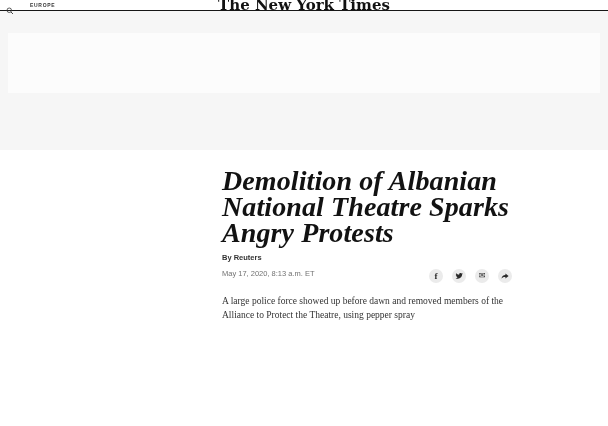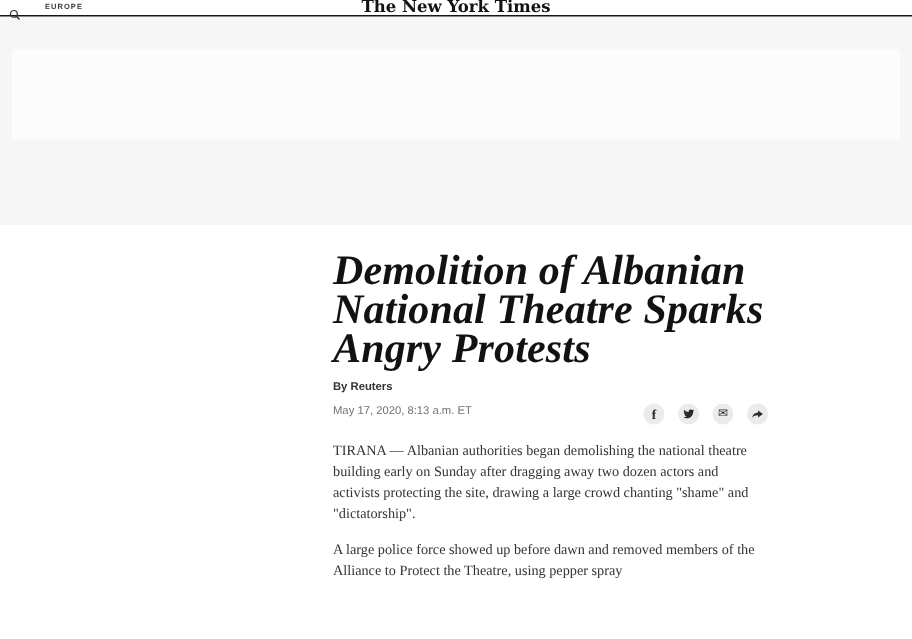--- a/index.html
+++ b/index.html
@@ -14,21 +14,21 @@
     position:absolute;top:0;left:0;width:608px;height:10px;
     background:#ffffff;border-bottom:1px solid #161616;z-index:5;
   }
   .search-btn{position:absolute;left:6px;top:1px;width:8px;height:8px;cursor:pointer;}
   .section-label{
     position:absolute;left:30px;top:2px;
     font-size:5px;font-weight:700;letter-spacing:.7px;color:#363636;
   }
   .masthead{
     position:absolute;left:0;right:0;top:0;text-align:center;
-    font-family:"DejaVu Serif",serif;font-weight:700;font-size:11px;line-height:10px;
+    font-family:"DejaVu Serif",serif;font-weight:700;font-size:15px;line-height:10px;
     color:#121212;cursor:pointer;
   }
 
   
   .ad-region{
     position:absolute;top:11px;left:0;width:608px;height:139px;
     background:#f6f6f6;
   }
   .ad-slot{
     position:absolute;top:22px;left:8px;right:8px;height:60px;background:#fcfcfc;
@@ -126,18 +126,17 @@
         <span>
           <svg width="8" height="8" viewBox="0 0 20 20" fill="#2a2a2a">
             <path d="M11 4l8 6-8 6v-3.7C5.6 12.1 3 13.8 1.2 16.8 1.8 11.5 5.2 8 11 7.7V4z"></path>
           </svg>
         </span>
       </span>
     </span>
   </div>
 
   <div class="body-text">
-    <p>TIRANA — Albanian authorities began demolishing the national theatre building early on Sunday after dragging away two dozen actors and activists protecting the site, drawing a large crowd chanting "shame" and "dictatorship".</p>
     <p>A large police force showed up before dawn and removed members of the Alliance to Protect the Theatre, using pepper spray</p>
   </div>
 </div>
 
 <div class="bottom-fragment">Nyt</div>
 
 </body></html>

